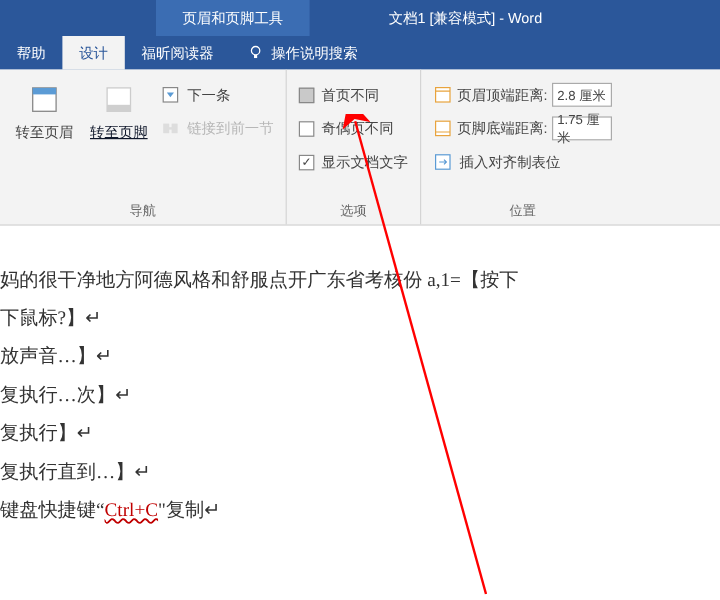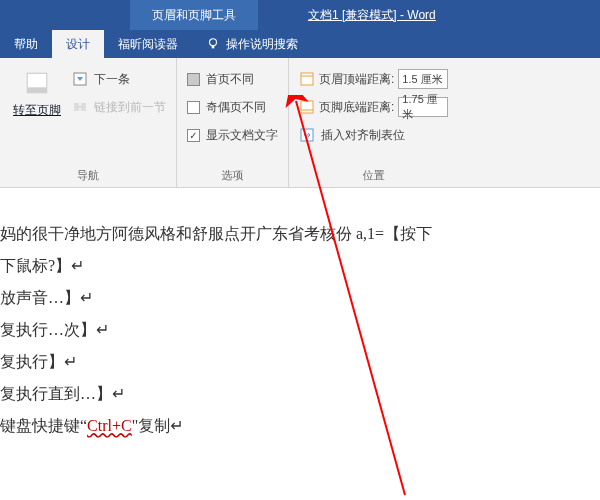--- a/index.html
+++ b/index.html
@@ -23,25 +23,24 @@
     background: #3b6db3;
     padding: 0 22px;
     display: flex;
     align-items: center;
     margin-left: 130px;
     font-size: 12px;
   }
   .titlebar .doc-title {
     flex: 1;
     text-align: right;
-    padding-left: 50px;
-    display: flex;
-    align-items: center;
-    font-size: 12px;
-    text-decoration: underline;
+    padding-left: 66px;
+    display: flex;
+    align-items: center;
+    font-size: 12px;
   }
   .ribbon-tabs {
     height: 28px;
     background: #2b579a;
     color: #fff;
     display: flex;
     align-items: stretch;
     font-size: 12px;
   }
   .ribbon-tabs .tab {
@@ -166,20 +165,27 @@
         <rect x="6.5" y="10" width="3" height="3" fill="#fff"></rect>
       </svg>
     <span>操作说明搜索</span>
   </div>
 </div>
 
 <div class="ribbon">
 
   <div class="group">
     <div class="group-content">
+      <div class="big-btn">
+        <svg class="icon" viewBox="0 0 24 24">
+            <rect x="3" y="3" width="18" height="18" fill="#fff" stroke="#888"></rect>
+            <rect x="3" y="3" width="18" height="5" fill="#5b9bd5"></rect>
+          </svg>
+        <span>转至页眉</span>
+      </div>
       <div class="big-btn disabled">
         <svg class="icon" viewBox="0 0 24 24">
             <rect x="3" y="3" width="18" height="18" fill="#fff" stroke="#ccc"></rect>
             <rect x="3" y="16" width="18" height="5" fill="#cfcfcf"></rect>
           </svg>
         <span>转至页脚</span>
       </div>
       <div class="col">
         <div class="small-btn">
           <svg class="icon" viewBox="0 0 16 16">
@@ -223,21 +229,21 @@
 
   <div class="group" style="border-right:none">
     <div class="group-content">
       <div class="col">
         <div class="spin-row">
           <svg class="ic" viewBox="0 0 16 16">
               <rect x="2" y="2" width="12" height="12" fill="#fff" stroke="#e8a33d"></rect>
               <line x1="2" y1="5" x2="14" y2="5" stroke="#e8a33d"></line>
             </svg>
           <span>页眉顶端距离:</span>
-          <div class="spin-input">1.5 厘米</div>
+          <div class="spin-input">2.8 厘米</div>
         </div>
         <div class="spin-row">
           <svg class="ic" viewBox="0 0 16 16">
               <rect x="2" y="2" width="12" height="12" fill="#fff" stroke="#e8a33d"></rect>
               <line x1="2" y1="11" x2="14" y2="11" stroke="#e8a33d"></line>
             </svg>
           <span>页脚底端距离:</span>
           <div class="spin-input">1.75 厘米</div>
         </div>
         <div class="small-btn">

